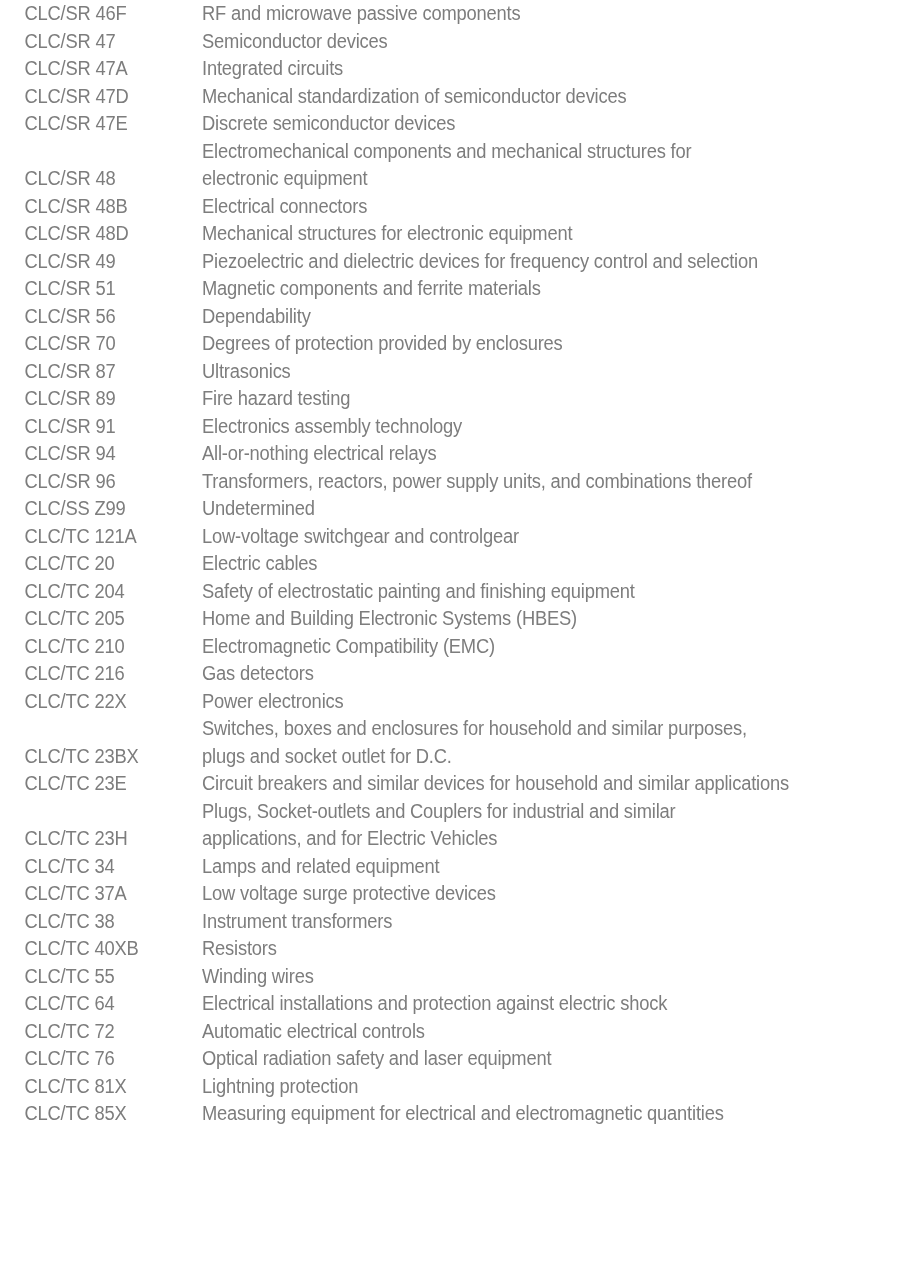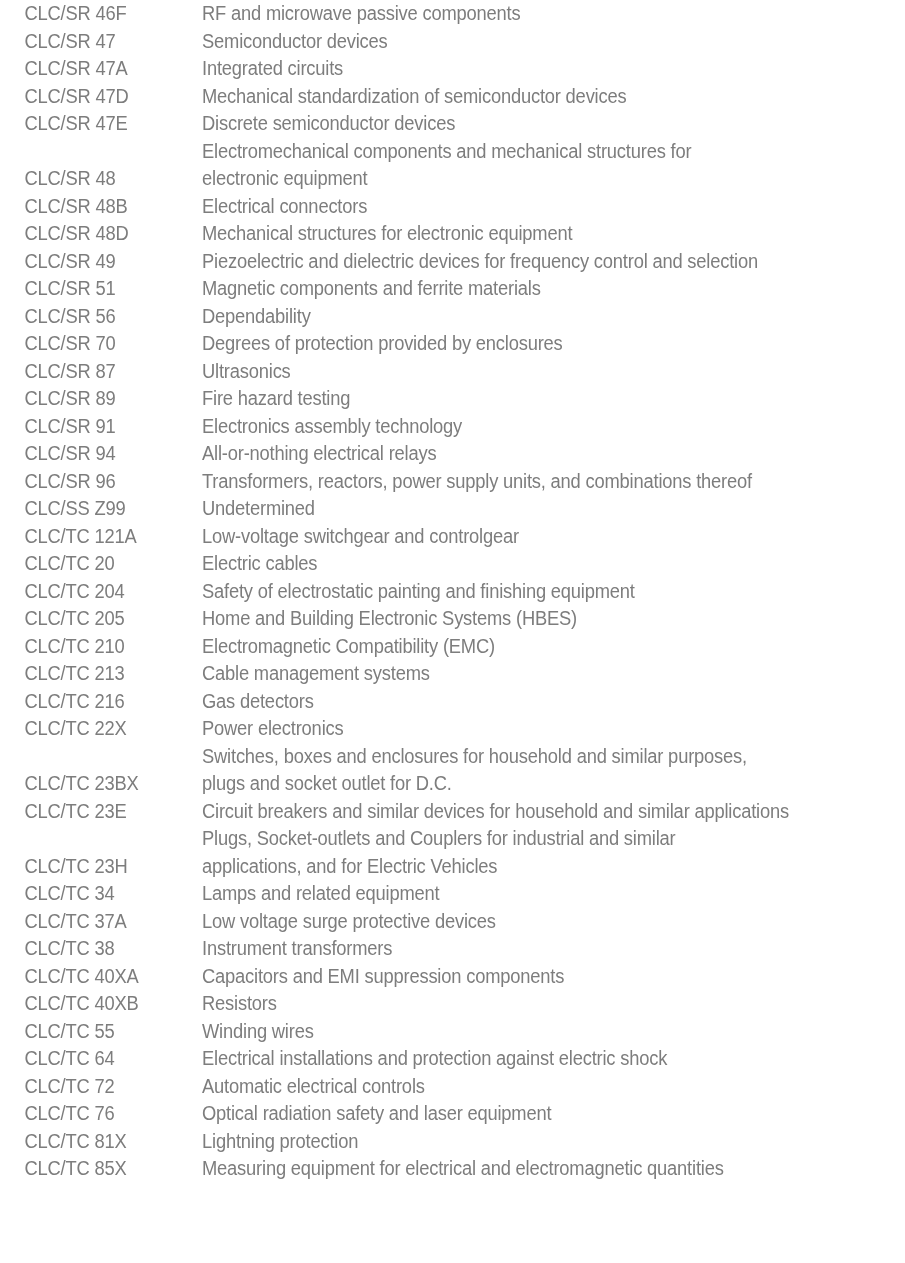--- a/index.html
+++ b/index.html
@@ -149,24 +149,20 @@
     </div>
     <div class="committee-row">
       <div class="committee-code">CLC/TC 205</div>
       <div class="committee-title">Home and Building Electronic Systems (HBES)</div>
     </div>
     <div class="committee-row">
       <div class="committee-code">CLC/TC 210</div>
       <div class="committee-title">Electromagnetic Compatibility (EMC)</div>
     </div>
     <div class="committee-row">
-      <div class="committee-code">CLC/TC 213</div>
-      <div class="committee-title">Cable management systems</div>
-    </div>
-    <div class="committee-row">
       <div class="committee-code">CLC/TC 216</div>
       <div class="committee-title">Gas detectors</div>
     </div>
     <div class="committee-row">
       <div class="committee-code">CLC/TC 22X</div>
       <div class="committee-title">Power electronics</div>
     </div>
     <div class="committee-row">
       <div class="committee-code">CLC/TC 23BX</div>
       <div class="committee-title">Switches, boxes and enclosures for household and similar purposes,
@@ -187,24 +183,20 @@
     </div>
     <div class="committee-row">
       <div class="committee-code">CLC/TC 37A</div>
       <div class="committee-title">Low voltage surge protective devices</div>
     </div>
     <div class="committee-row">
       <div class="committee-code">CLC/TC 38</div>
       <div class="committee-title">Instrument transformers</div>
     </div>
     <div class="committee-row">
-      <div class="committee-code">CLC/TC 40XA</div>
-      <div class="committee-title">Capacitors and EMI suppression components</div>
-    </div>
-    <div class="committee-row">
       <div class="committee-code">CLC/TC 40XB</div>
       <div class="committee-title">Resistors</div>
     </div>
     <div class="committee-row">
       <div class="committee-code">CLC/TC 55</div>
       <div class="committee-title">Winding wires</div>
     </div>
     <div class="committee-row">
       <div class="committee-code">CLC/TC 64</div>
       <div class="committee-title">Electrical installations and protection against electric shock</div>

